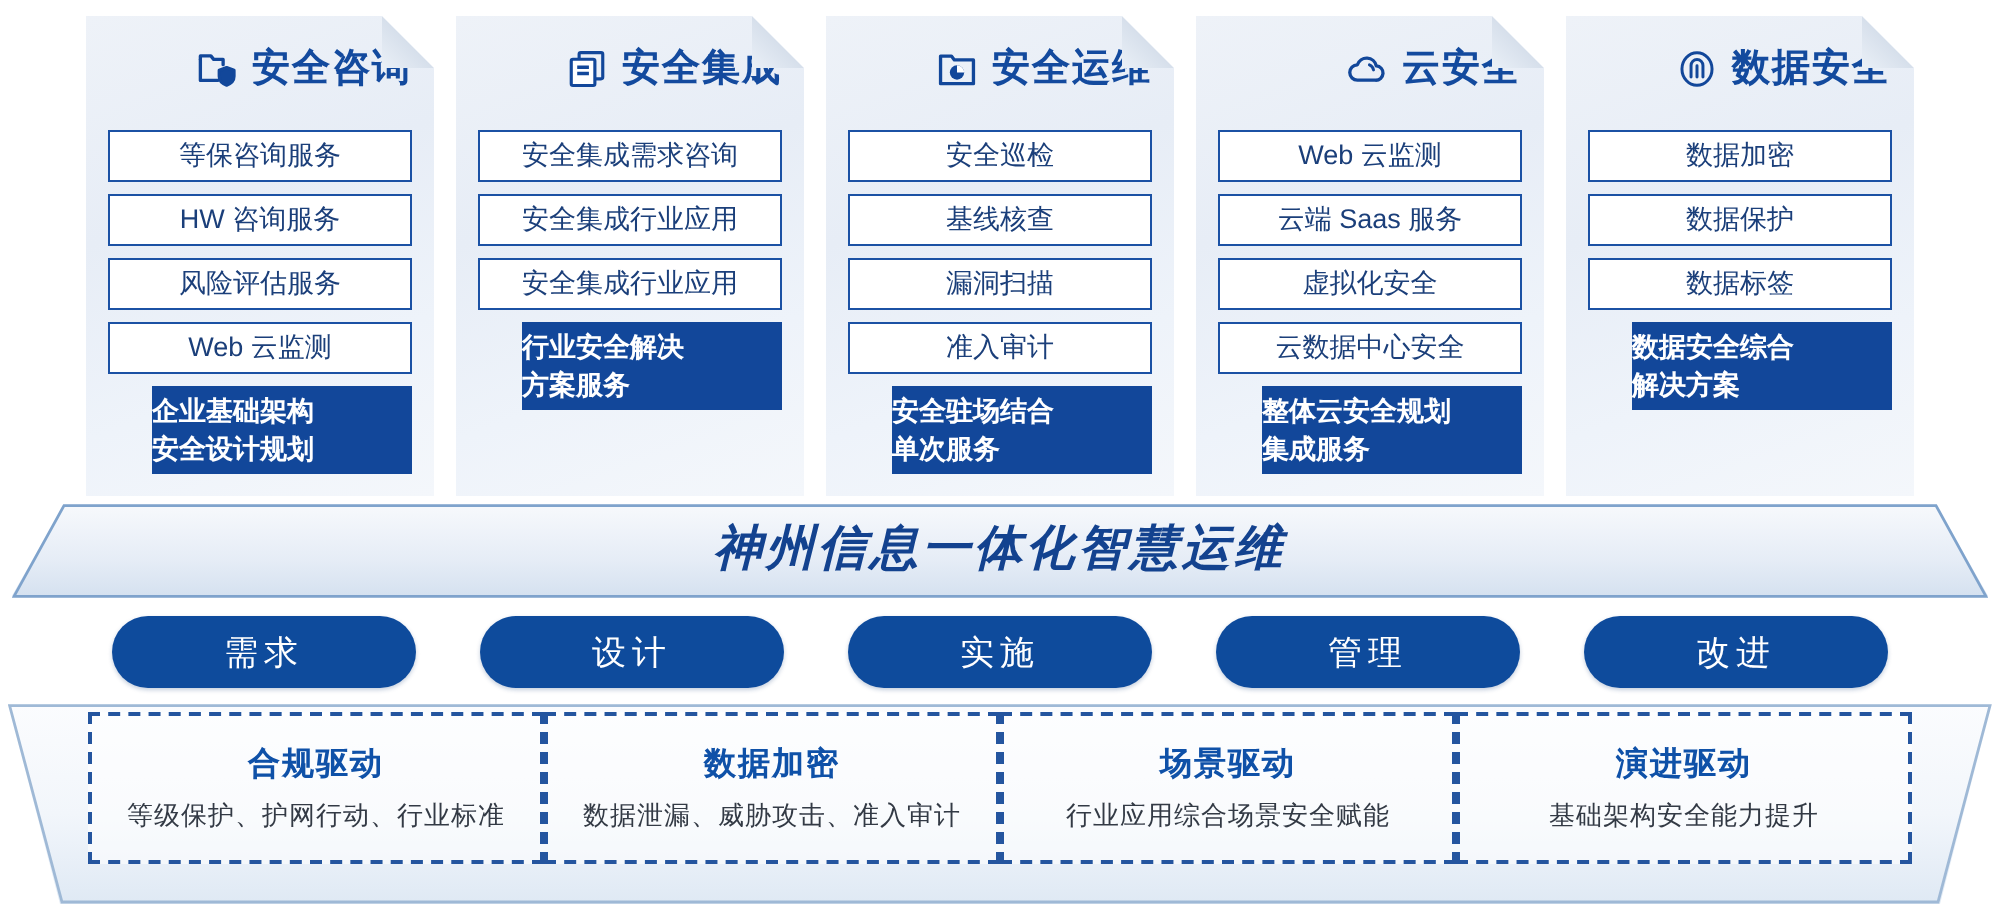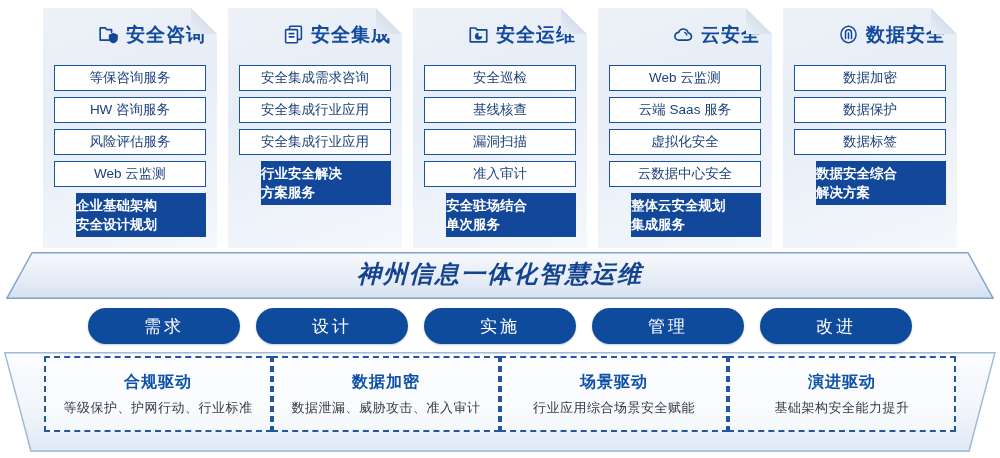--- a/index.html
+++ b/index.html
@@ -73,21 +73,21 @@
   }
   .banner .txt{
     font-size:24px;font-weight:bold;font-style:italic;color:#13428f;
     letter-spacing:2px;
     transform:translateY(-2px);
   }
 
   
   .pills{
     position:absolute;left:0;top:308px;width:1000px;height:38px;
-    display:flex;justify-content:center;gap:16px;
+    display:flex;justify-content:center;gap:32px;
   }
   .pill{
     width:152px;height:36px;border-radius:18px;
     background:#0e4b9c;color:#fff;
     display:flex;align-items:center;justify-content:center;
     font-size:17px;letter-spacing:3px;
     box-shadow:0 1px 2px rgba(20,60,120,.25);
   }
 
   

